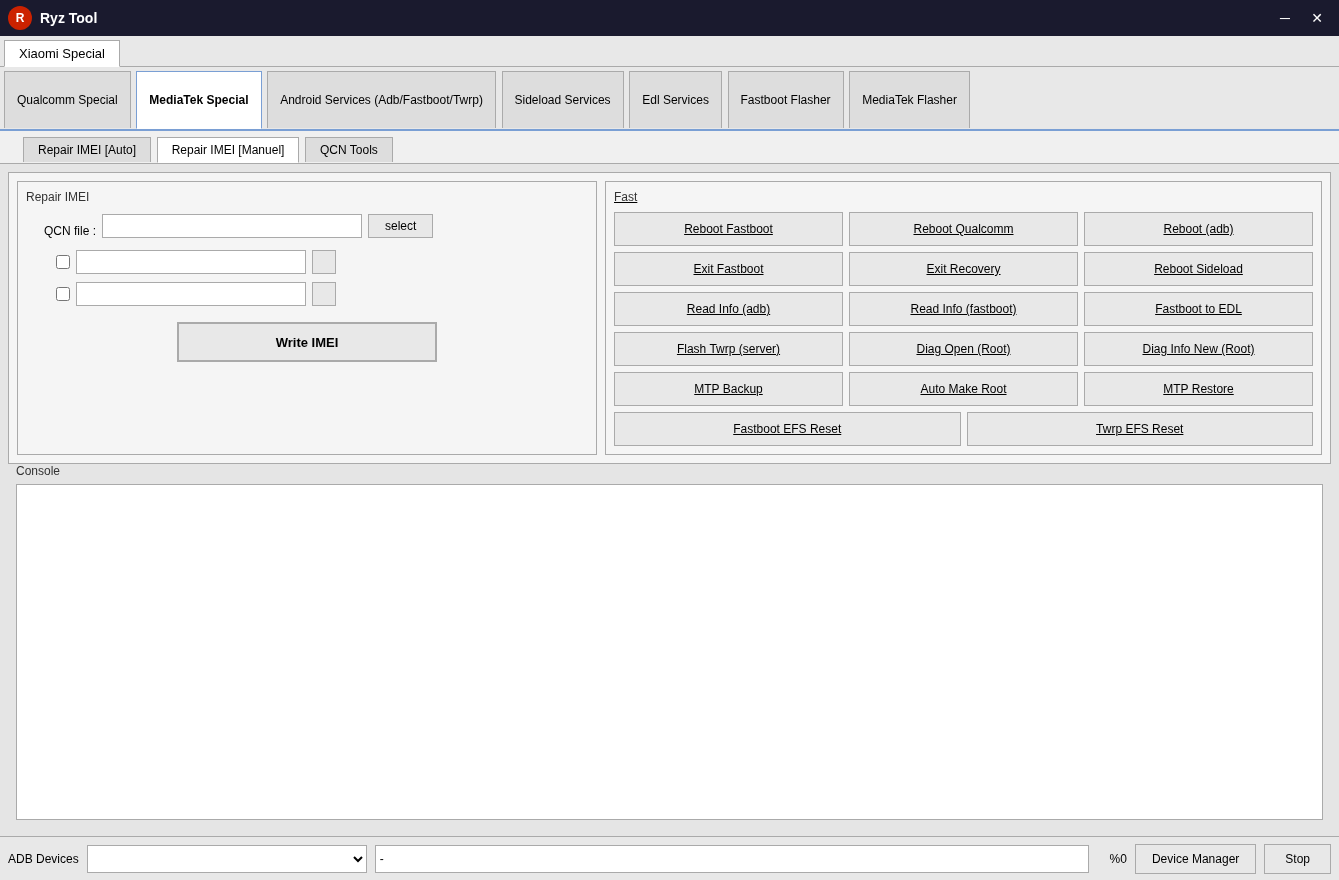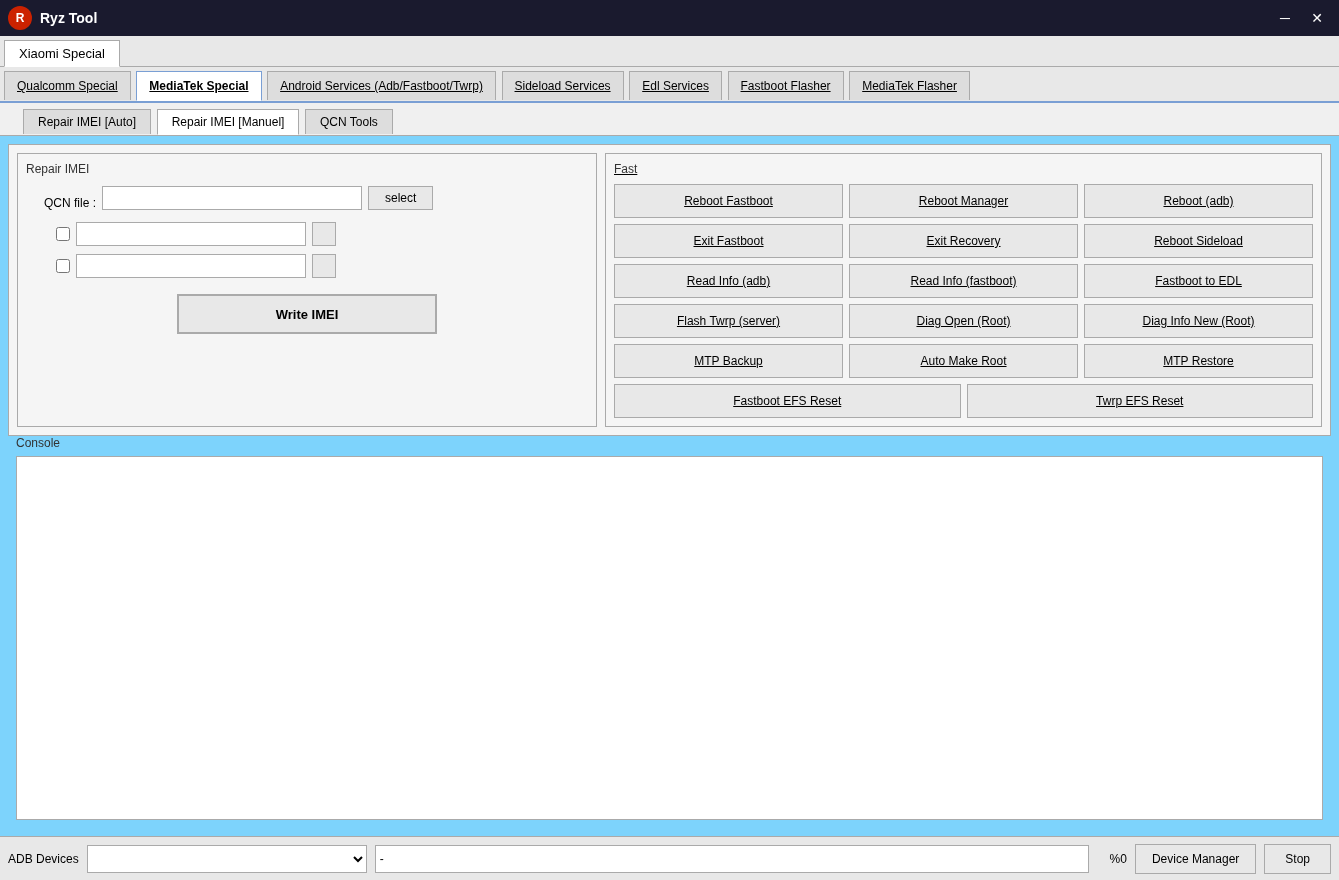--- a/index.html
+++ b/index.html
@@ -59,21 +59,21 @@
       cursor: pointer;
       font-size: 14px;
       display: flex;
       align-items: center;
       justify-content: center;
     }
 
     
     .main-content {
       flex: 1;
-      background: #7dd3fc;
+      background: #e5e5e5;
       display: flex;
       flex-direction: column;
       overflow: hidden;
     }
 
     
     .top-tab-bar {
       background: #e8e8e8;
       border-bottom: 1px solid #aaa;
       padding: 4px 4px 0;
@@ -92,29 +92,28 @@
 
     
     .secondary-tab-bar {
       background: #e8e8e8;
       border-bottom: 2px solid #7a9fd4;
       padding: 4px 4px 0;
       flex-shrink: 0;
     }
     .secondary-tab {
       display: inline-block;
-      padding: 7px 12px;
+      padding: 21px 12px;
       background: #ddd;
       border: 1px solid #aaa;
       border-bottom: none;
       cursor: pointer;
       font-size: 12px;
       margin-right: 2px;
       margin-bottom: 0;
-      text-decoration: underline;
     }
     .secondary-tab.active {
       background: white;
       border-color: #7a9fd4;
       border-bottom: 1px solid white;
       font-weight: bold;
     }
 
     
     .tertiary-tab-bar {
@@ -419,21 +418,21 @@
           <button class="small-btn"></button>
         </div>
 
         <button class="write-imei-btn">Write IMEI</button>
       </div>
 
       <div class="fast-box">
         <div class="fast-label">Fast</div>
         <div class="fast-grid">
           <button class="fast-btn">Reboot Fastboot</button>
-          <button class="fast-btn">Reboot Manager</button>
+          <button class="fast-btn">Reboot Qualcomm</button>
           <button class="fast-btn">Reboot (adb)</button>
           <button class="fast-btn">Exit Fastboot</button>
           <button class="fast-btn">Exit Recovery</button>
           <button class="fast-btn">Reboot Sideload</button>
           <button class="fast-btn">Read Info (adb)</button>
           <button class="fast-btn">Read Info (fastboot)</button>
           <button class="fast-btn">Fastboot to EDL</button>
           <button class="fast-btn">Flash Twrp (server)</button>
           <button class="fast-btn">Diag Open (Root)</button>
           <button class="fast-btn">Diag Info New (Root)</button>

